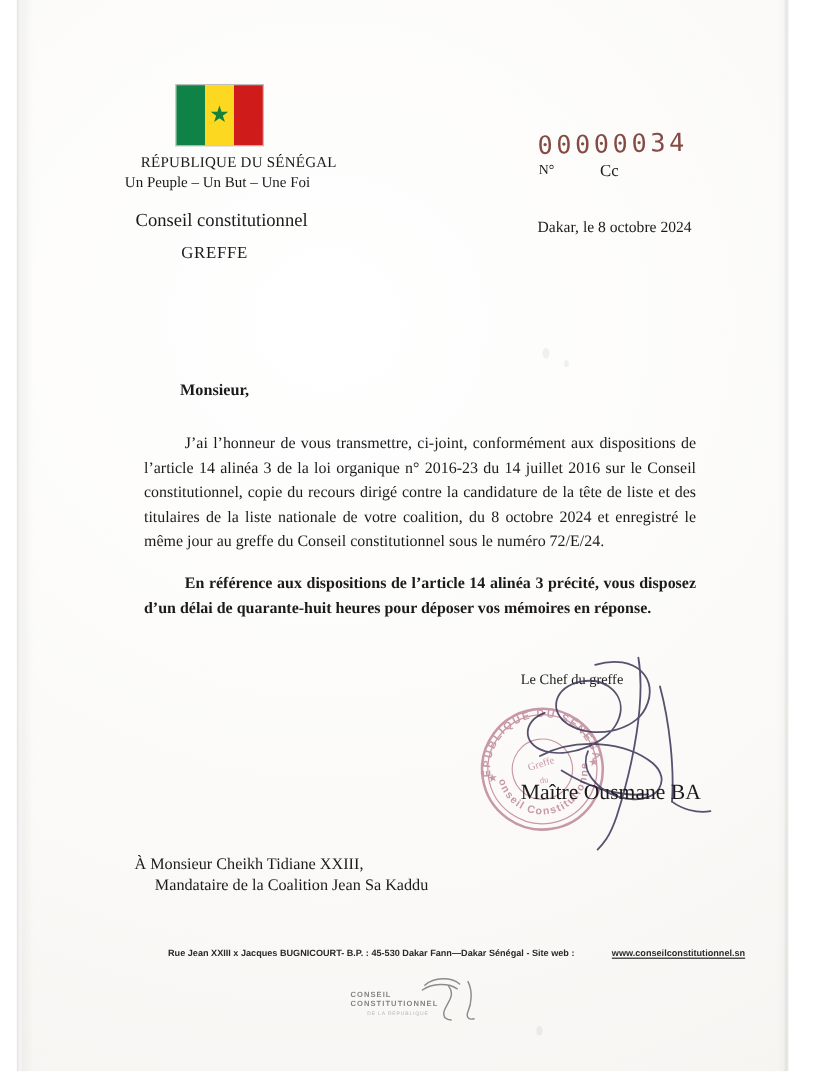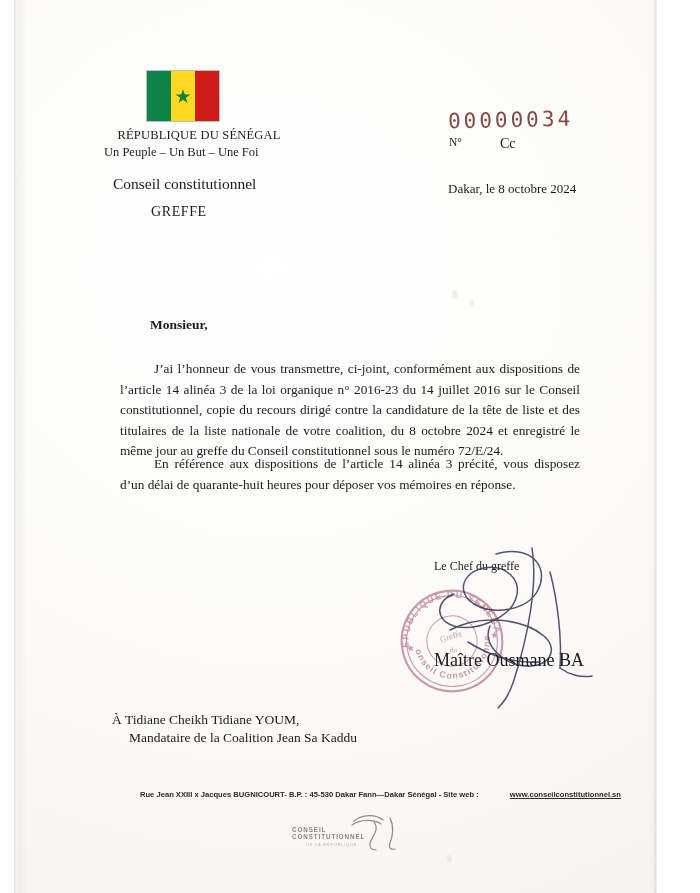--- a/index.html
+++ b/index.html
@@ -169,21 +169,21 @@
     position: absolute;
     left: 120px;
     width: 460px;
     font-size: 13.3px;
     line-height: 20.5px;
     text-align: justify;
     text-indent: 34px;
     hyphens: none;
   }
   .p1 { top: 343px; margin-top: 16px; }
-  .p2 { top: 454px; }
+  .p2 { top: 476px; font-weight: bold; }
   .p3 { top: 503px; }
 
   
   .sig-title {
     position: absolute;
     left: 434px;
     top: 559px;
     font-size: 12px;
     white-space: nowrap;
   }
@@ -353,21 +353,21 @@
       <path d="M 122,8 C 128,44 118,96 104,140 C 98,158 92,164 88,168"></path>
       <path d="M 140,32 C 148,62 152,100 150,128"></path>
       <path d="M 150,128 C 158,134 170,138 182,136"></path>
       <path d="M 58,102 C 80,116 106,124 130,122"></path>
     </g>
   </svg>
 
   <div class="sig-name">Maître Ousmane BA</div>
 
   <div class="rcpt">
-    <div class="l1">À  Tidiane Cheikh Tidiane YOUM,</div>
+    <div class="l1">À  Monsieur Cheikh Tidiane XXIII,</div>
     <div class="l2">Mandataire de la Coalition Jean Sa Kaddu</div>
   </div>
 
   <div class="footer">
     <span>Rue Jean XXIII x Jacques BUGNICOURT-  B.P. : 45-530 Dakar Fann—Dakar Sénégal - Site web : </span><span class="url">www.conseilconstitutionnel.sn</span>
   </div>
 
   <div class="footer-logo">
     <svg class="fl-mark" width="56" height="40" viewBox="0 0 56 40">
       <g fill="none" stroke="#4a4a4a" stroke-width="1.2" stroke-linecap="round">

